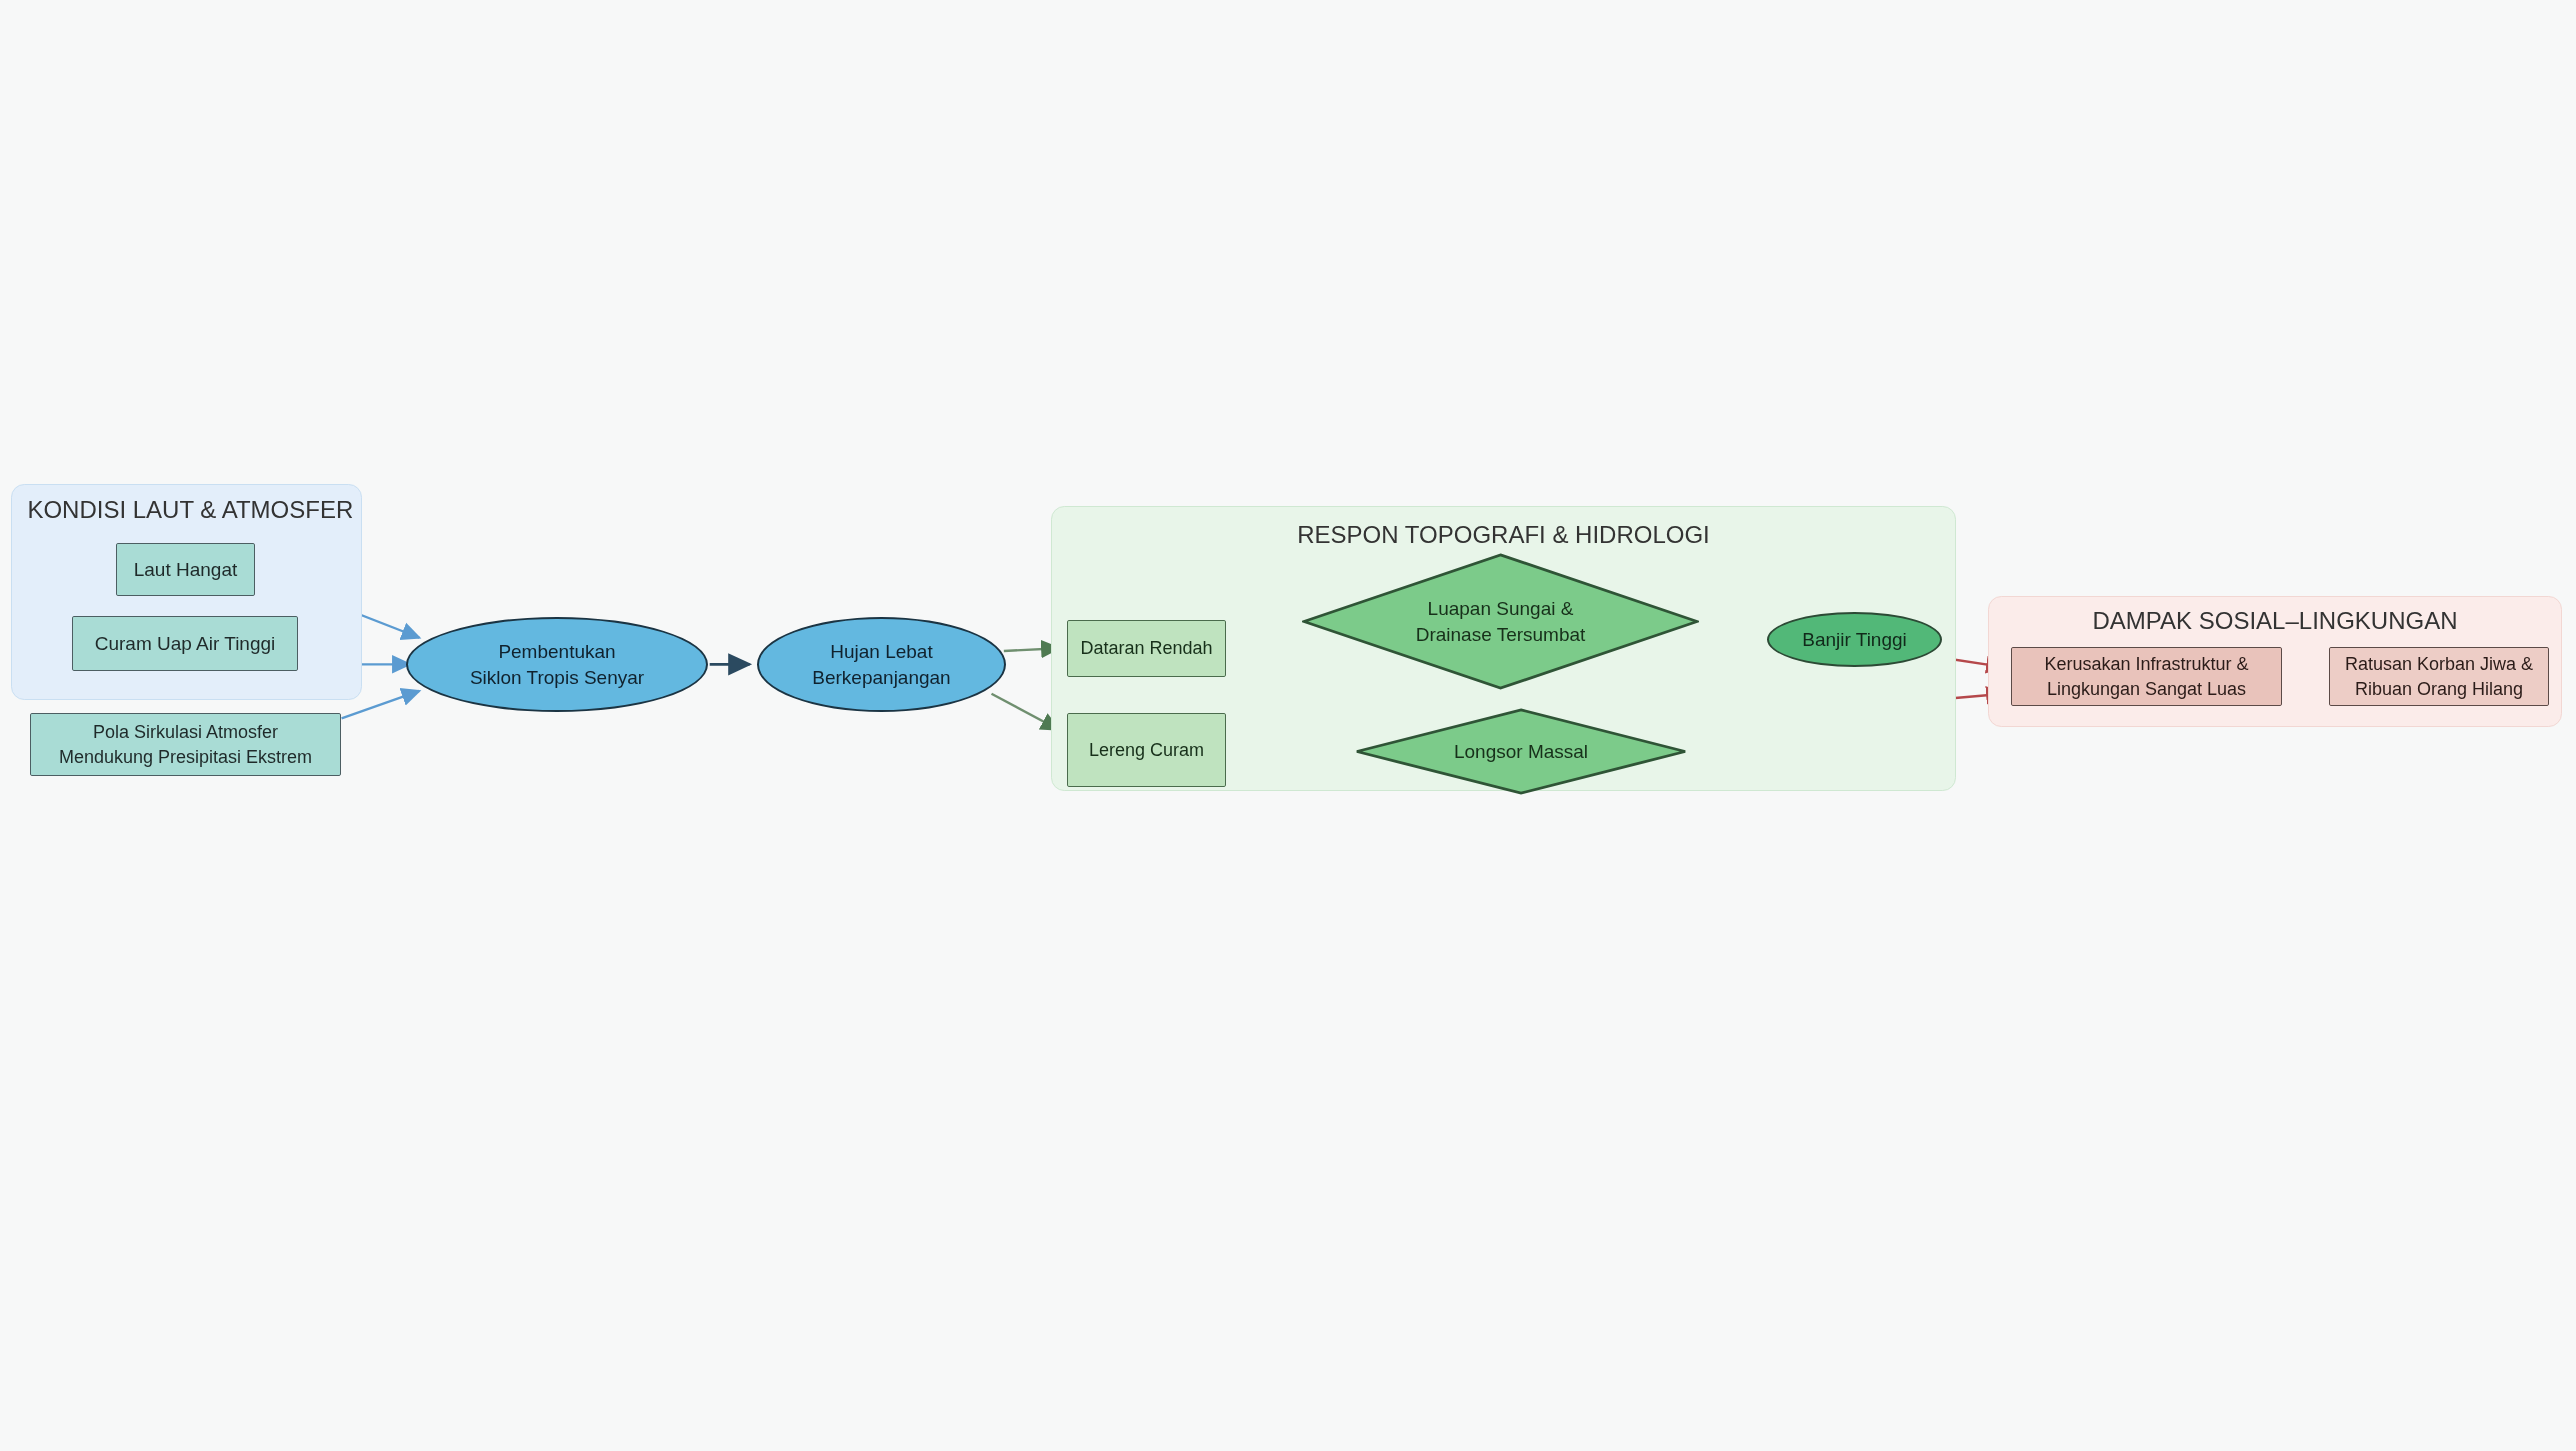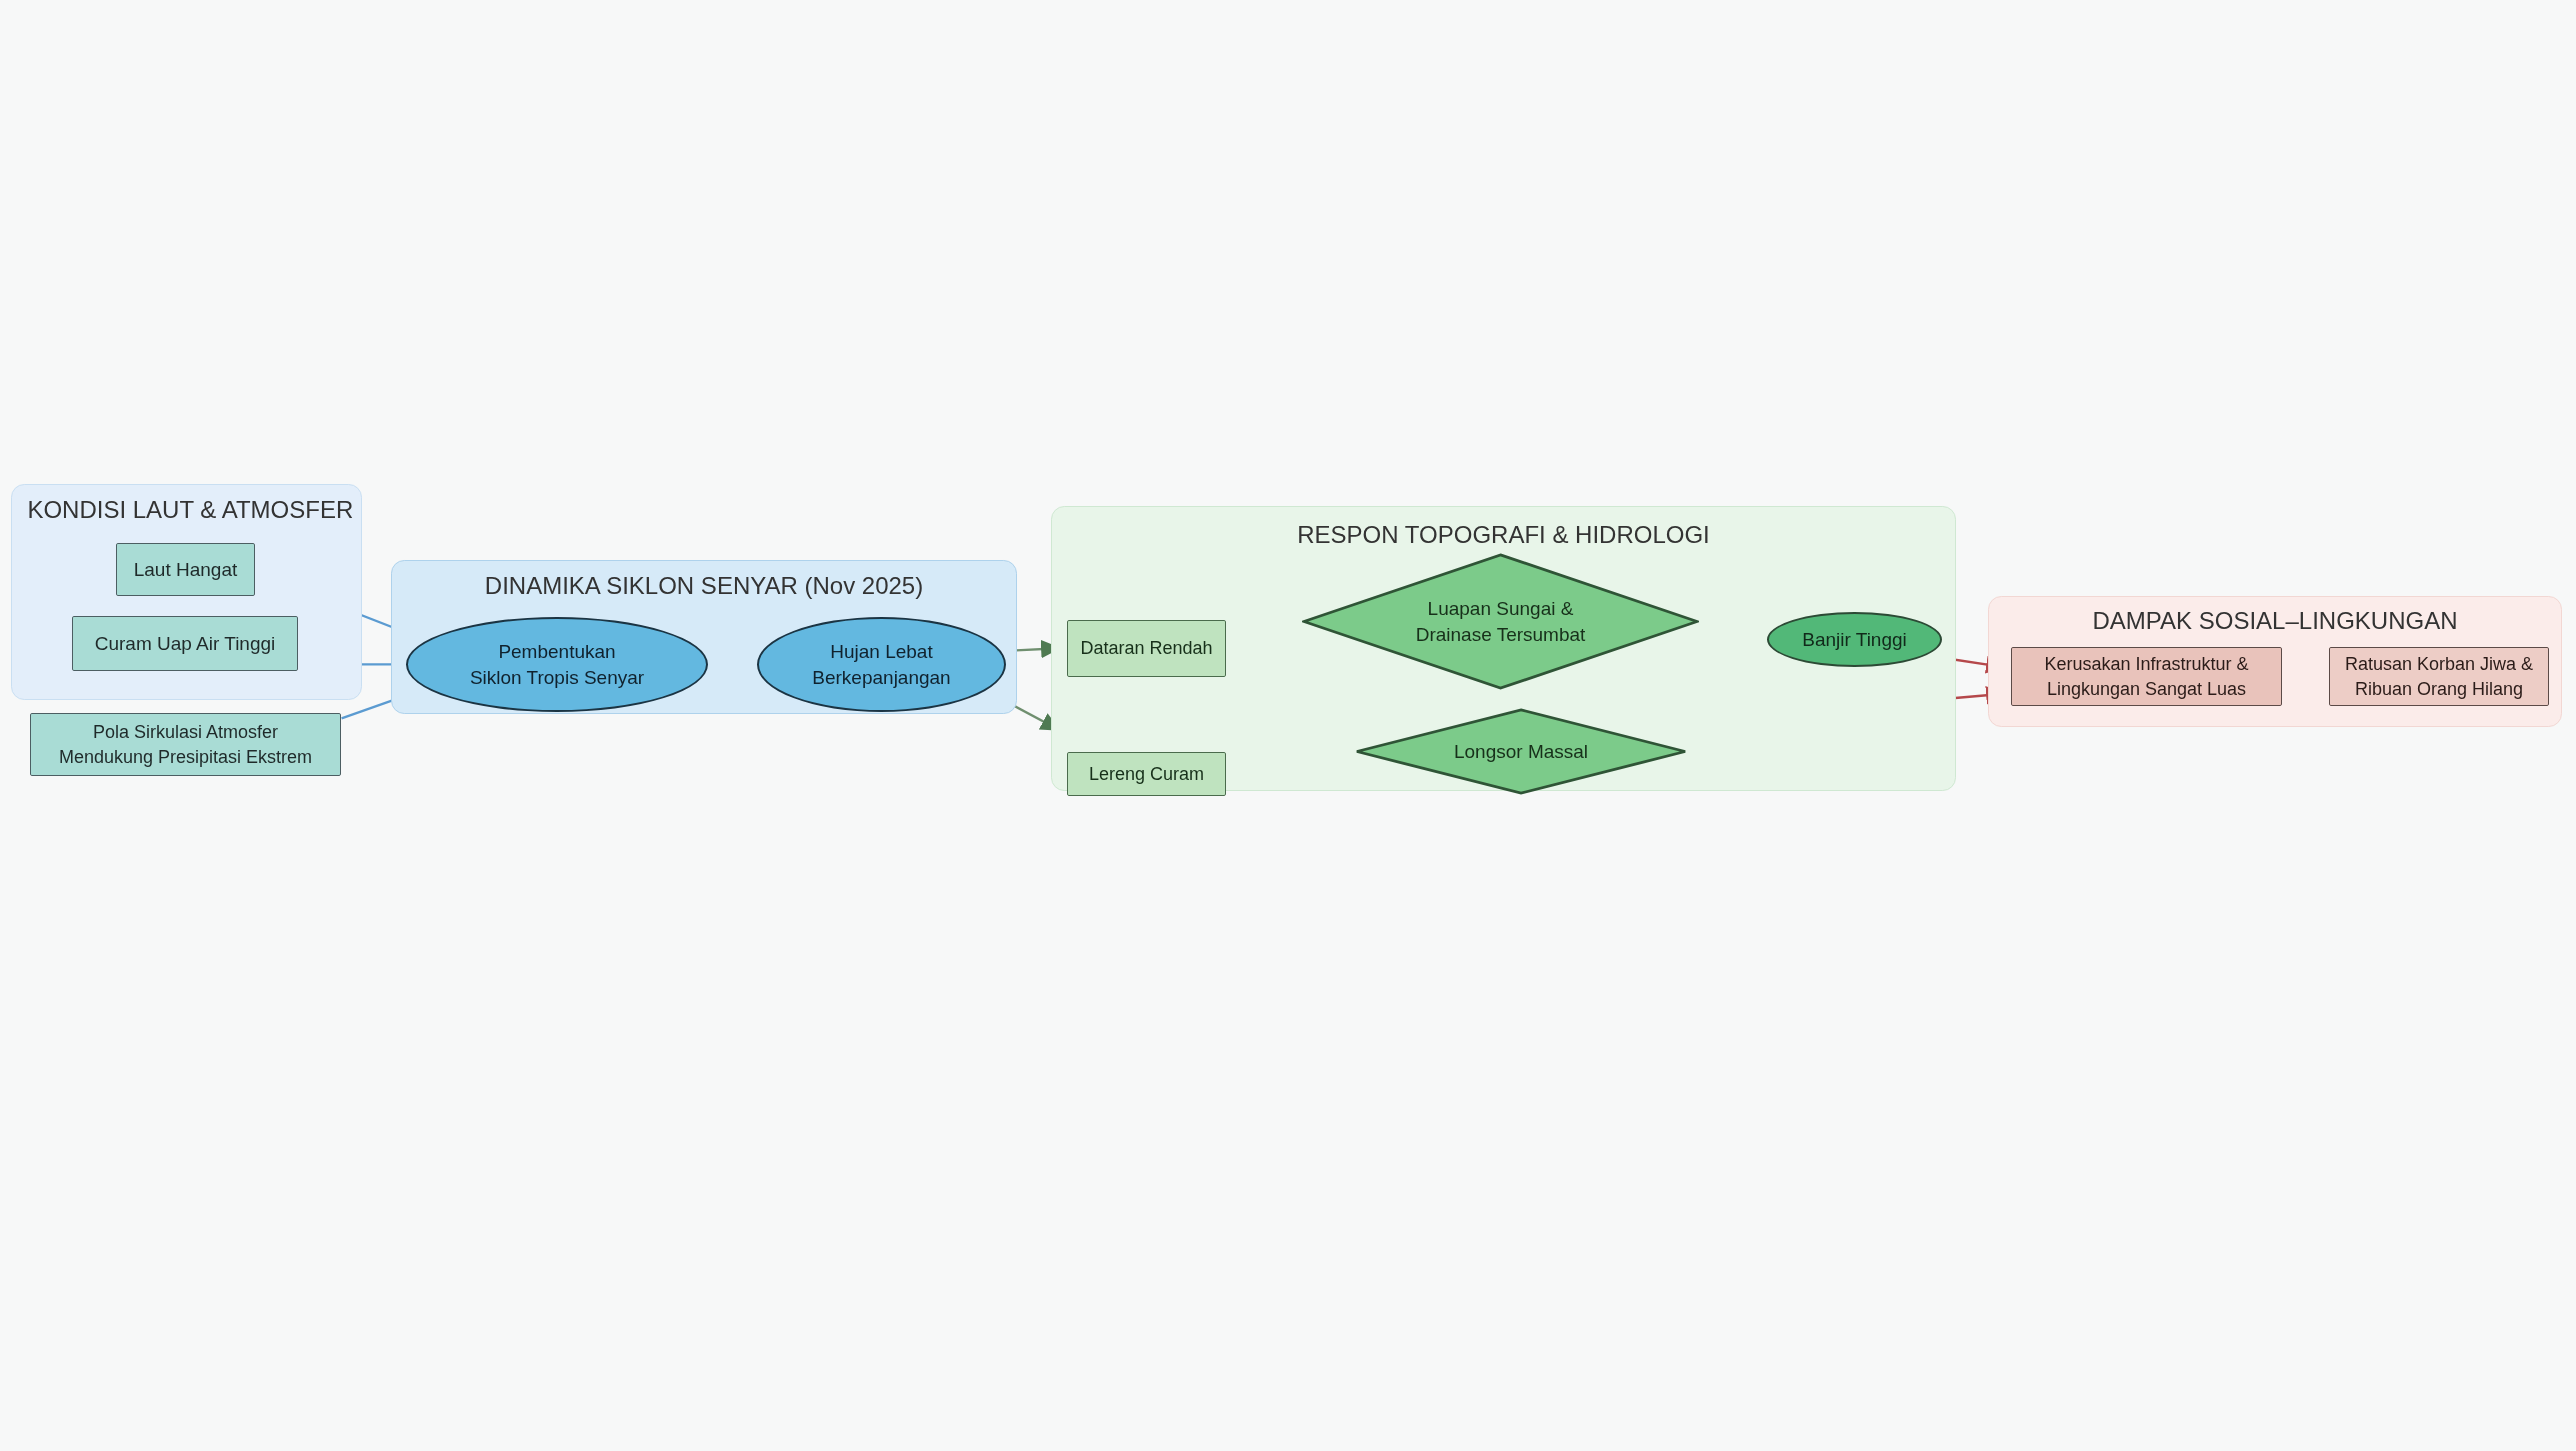--- a/index.html
+++ b/index.html
@@ -137,21 +137,21 @@
     color: #17301a;
   }
 
   
   #n-laut      { left: 116px; top: 543px; width: 139px; height: 53px; }
   #n-suplai    { left: 72px;  top: 616px; width: 226px; height: 55px; }
   #n-pola      { left: 30px;  top: 713px; width: 311px; height: 63px; }
   #n-siklon    { left: 406px; top: 617px; width: 302px; height: 95px; }
   #n-hujan     { left: 757px; top: 617px; width: 249px; height: 95px; }
   #n-dataran   { left: 1067px; top: 620px; width: 159px; height: 57px; }
-  #n-lereng    { left: 1067px; top: 752px; width: 159px; height: 44px; }
+  #n-lereng    { left: 1067px; top: 713px; width: 159px; height: 74px; }
   #n-luapan    { left: 1302px; top: 553px; width: 397px; height: 137px; }
   #n-longsor   { left: 1355px; top: 708px; width: 332px; height: 87px; }
   #n-banjir    { left: 1767px; top: 612px; width: 175px; height: 55px; }
   #n-kerusakan { left: 2011px; top: 647px; width: 271px; height: 59px; }
   #n-korban    { left: 2329px; top: 647px; width: 220px; height: 59px; }
 
   #n-dataran .lbl, #n-lereng .lbl { font-size: 18px; }
   #n-banjir .lbl { font-size: 19px; }
   #n-kerusakan .lbl, #n-korban .lbl { font-size: 18px; }
   #n-pola .lbl { font-size: 18px; }
@@ -194,23 +194,20 @@
     <path d="M2040,692 L2112,703" fill="none" stroke="#b5484b" stroke-width="2.5" marker-end="url(#ah-red)"></path>
     <path d="M1690,768 L2112,731" fill="none" stroke="#b5484b" stroke-width="2.5" marker-end="url(#ah-red)"></path>
 
     <path d="M2406,713 L2448,713" fill="none" stroke="#b5484b" stroke-width="2.5" marker-end="url(#ah-red)"></path>
   </svg>
 
   <div class="subgraph" id="sg-ocean">
     <div class="sg-title">KONDISI LAUT &amp; ATMOSFER</div>
   </div>
 
-  <div class="subgraph" id="sg-cyclone">
-    <div class="sg-title">DINAMIKA SIKLON SENYAR (Nov 2025)</div>
-  </div>
 
   <div class="subgraph" id="sg-topo">
     <div class="sg-title">RESPON TOPOGRAFI &amp; HIDROLOGI</div>
   </div>
 
   <div class="subgraph" id="sg-impact">
     <div class="sg-title">DAMPAK SOSIAL–LINGKUNGAN</div>
   </div>
 
   <div class="node n-teal" id="n-laut">

